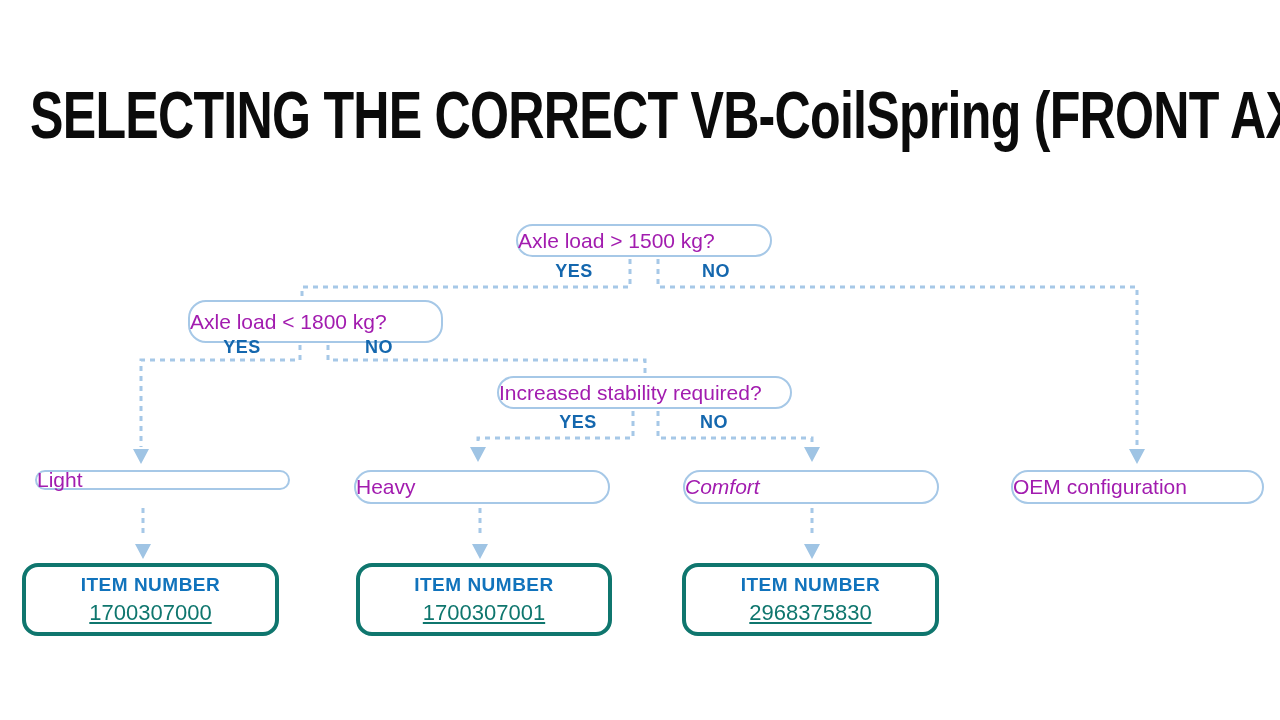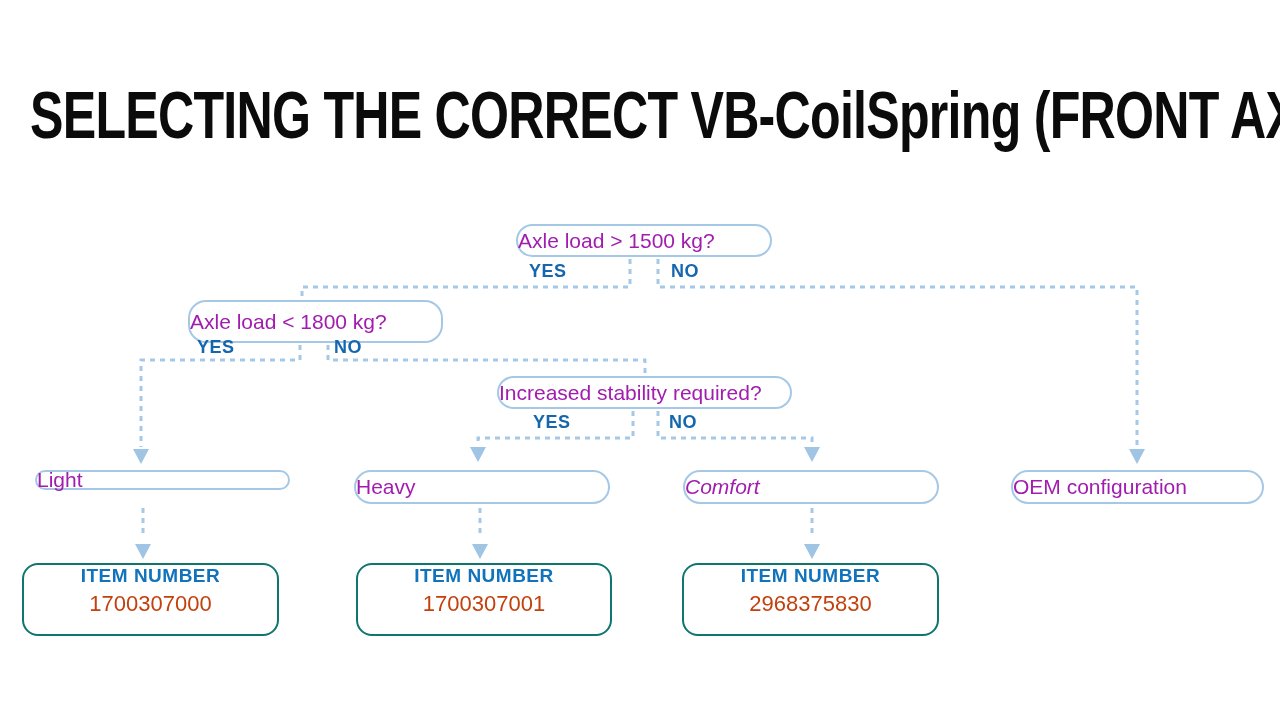--- a/index.html
+++ b/index.html
@@ -22,37 +22,38 @@
     position:absolute;z-index:2;
     background:#ffffff;
     border:2px solid #a6c8e7;
     border-radius:18px;
     display:flex;align-items:center;
     color:#a21caf;font-size:21px;
     box-sizing:border-box;
   }
   .yn{
     position:absolute;z-index:2;width:90px;
+    text-align:center;
     color:#1467ae;font-size:18px;font-weight:bold;
     letter-spacing:0.5px;
   }
   .itembox{
     position:absolute;z-index:2;
     background:#ffffff;
-    border:2px solid #0f766e;
+    border:4px solid #0f766e;
     border-radius:16px;
     box-sizing:border-box;
-    display:flex;flex-direction:column;align-items:center;justify-content:flex-start;
+    display:flex;flex-direction:column;align-items:center;justify-content:center;
     gap:4px;
   }
   .itembox .item-title{
     color:#1173bc;font-size:19px;font-weight:bold;letter-spacing:0.5px;
   }
   .itembox .item-number{
-    color:#c2410c;font-size:22px;
+    color:#0f766e;font-size:22px;text-decoration:underline;
   }
   
   #d1{left:516px;top:224px;width:256px;height:33px;}
   #d2{left:188px;top:300px;width:255px;height:43px;}
   #d3{left:497px;top:376px;width:295px;height:33px;}
   
   #d1-yes{left:529px;top:261px;} #d1-no{left:671px;top:261px;}
   #d2-yes{left:197px;top:337px;} #d2-no{left:334px;top:337px;}
   #d3-yes{left:533px;top:412px;} #d3-no{left:669px;top:412px;}
   

